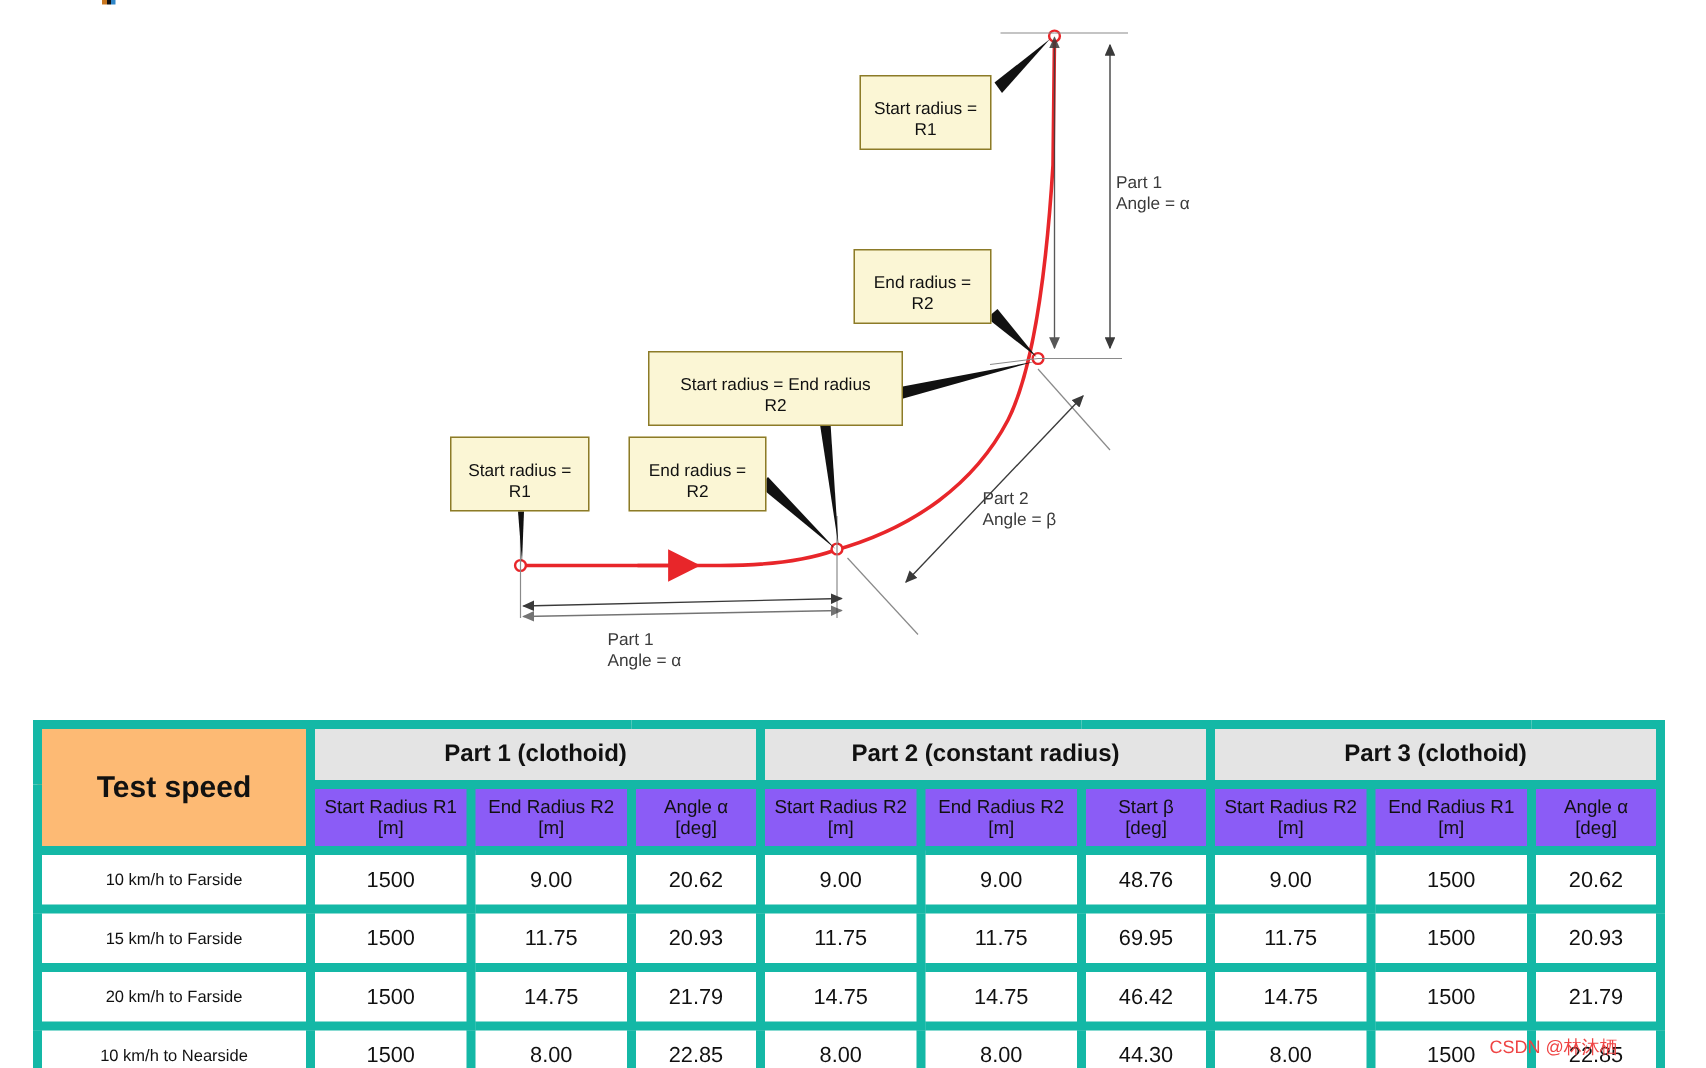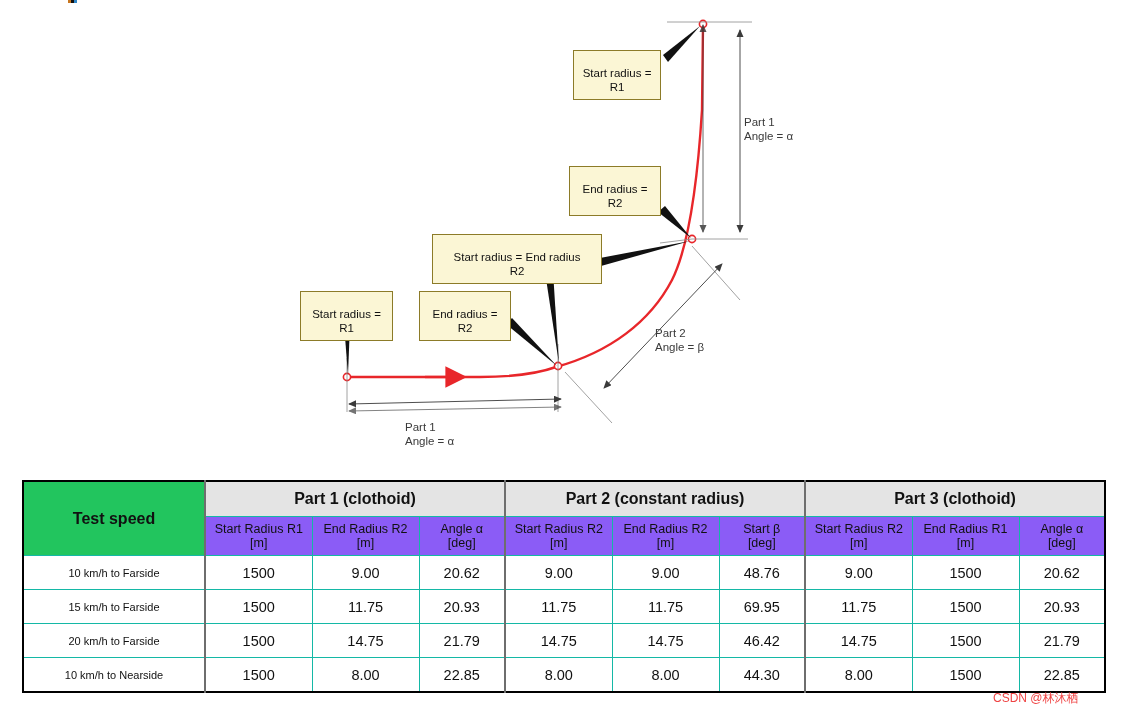--- a/index.html
+++ b/index.html
@@ -67,39 +67,39 @@
   }
   table.datatable {
     border-collapse: collapse;
     width: 1083px;
     table-layout: fixed;
     font-size: 13.5px;
     color: #111111;
   }
   table.datatable th,
   table.datatable td {
-    border: 1px solid #14b8a6;
+    border: 6px solid #14b8a6;
     text-align: center;
     vertical-align: middle;
     padding: 0;
   }
   
   table.datatable {
     border: 2px solid #000000;
   }
   .grp-head {
     background: #E4E4E4;
     font-weight: bold;
     font-size: 16px;
     height: 34px;
   }
   .testspeed-head {
-    background: #22c55e;
+    background: #fdba74;
     font-weight: bold;
-    font-size: 16px;
+    font-size: 20px;
     margin-top: 16px;
   }
   .sub-head {
     background: #8b5cf6;
     font-size: 12.5px;
     line-height: 14px;
     height: 38px;
     font-weight: normal;
   }
   td.speed-cell {

